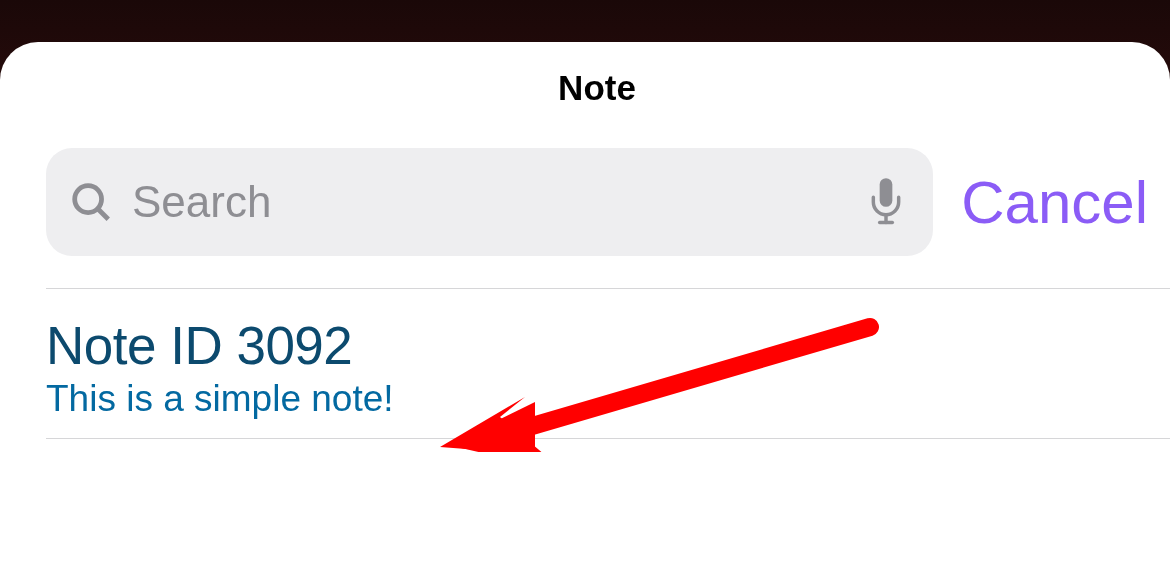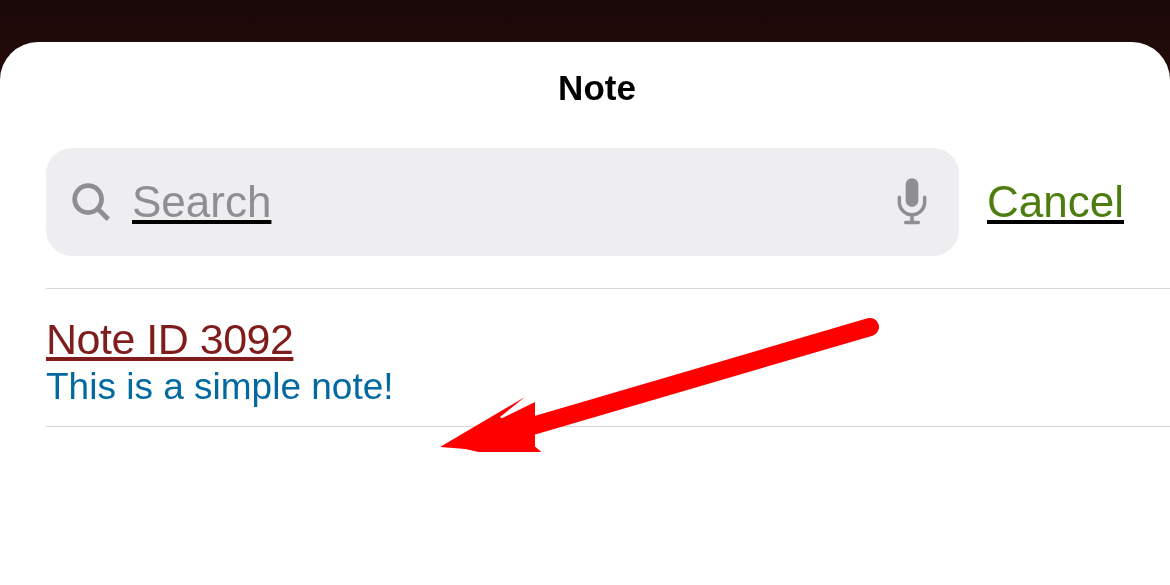--- a/index.html
+++ b/index.html
@@ -28,23 +28,22 @@
       margin-left: 24px;
     }
     .header-title {
       font-size: 35px;
       font-weight: 600;
       color: #000;
     }
     .search-row {
       display: flex;
       align-items: center;
-      padding: 0 46px 0 46px;
+      padding: 0 22px 0 46px;
       gap: 28px;
-      text-decoration: underline;
     }
     .search-field {
       flex: 1;
       background: #eeeef0;
       border-radius: 26px;
       height: 108px;
       display: flex;
       align-items: center;
       padding: 0 28px 0 22px;
     }
@@ -66,42 +65,41 @@
     .search-input::placeholder {
       color: #8e8e93;
     }
     .mic-icon {
       width: 38px;
       height: 48px;
       color: #8e8e93;
       flex-shrink: 0;
     }
     .cancel-btn {
-      font-size: 44px;
-      color: #4d7c0f;
+      font-size: 60px;
+      color: #8b5cf6;
       background: none;
       border: none;
       cursor: pointer;
       font-family: inherit;
     }
     .divider {
       height: 1px;
       background: #d6d6d8;
       margin-top: 32px;
       margin-left: 46px;
     }
     .note-item {
       padding: 26px 46px 18px 46px;
     }
     .note-title {
-      font-size: 43px;
+      font-size: 53px;
       font-weight: 400;
-      color: #7f1d1d;
+      color: #0c4a6e;
       letter-spacing: -0.5px;
-      text-decoration: underline;
     }
     .note-meta {
       font-size: 37px;
       color: #8e8e93;
       margin-top: 8px;
       letter-spacing: 0px;
     }
     .note-preview {
       font-size: 37px;
       color: #0369a1;

